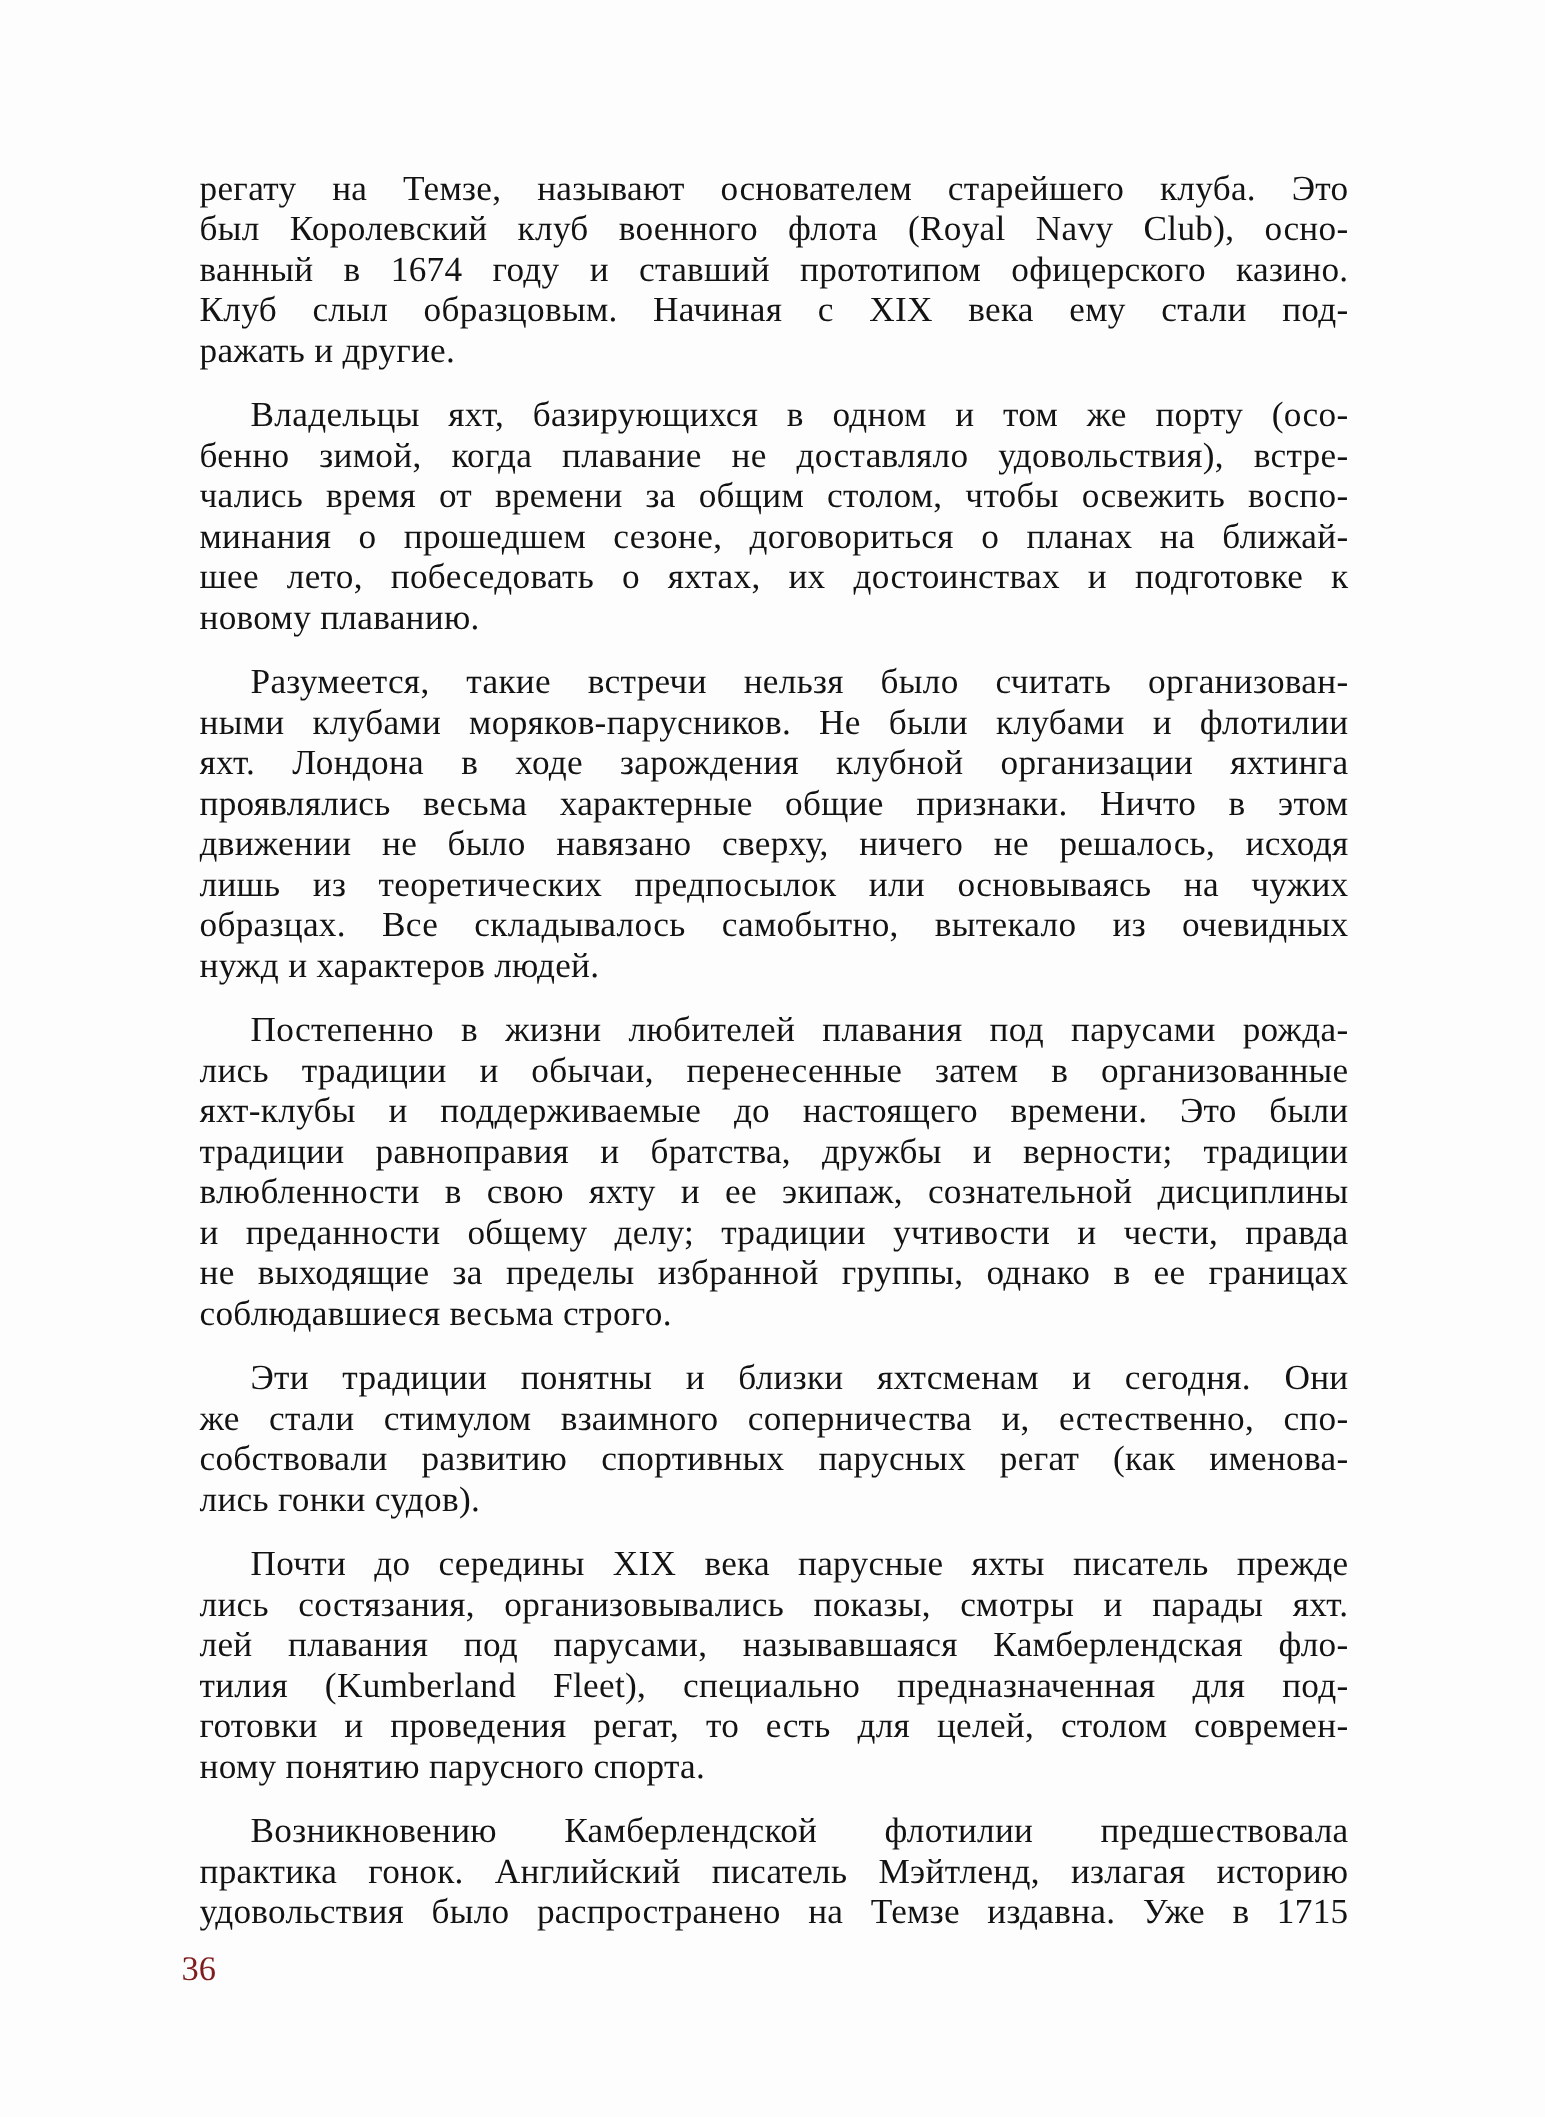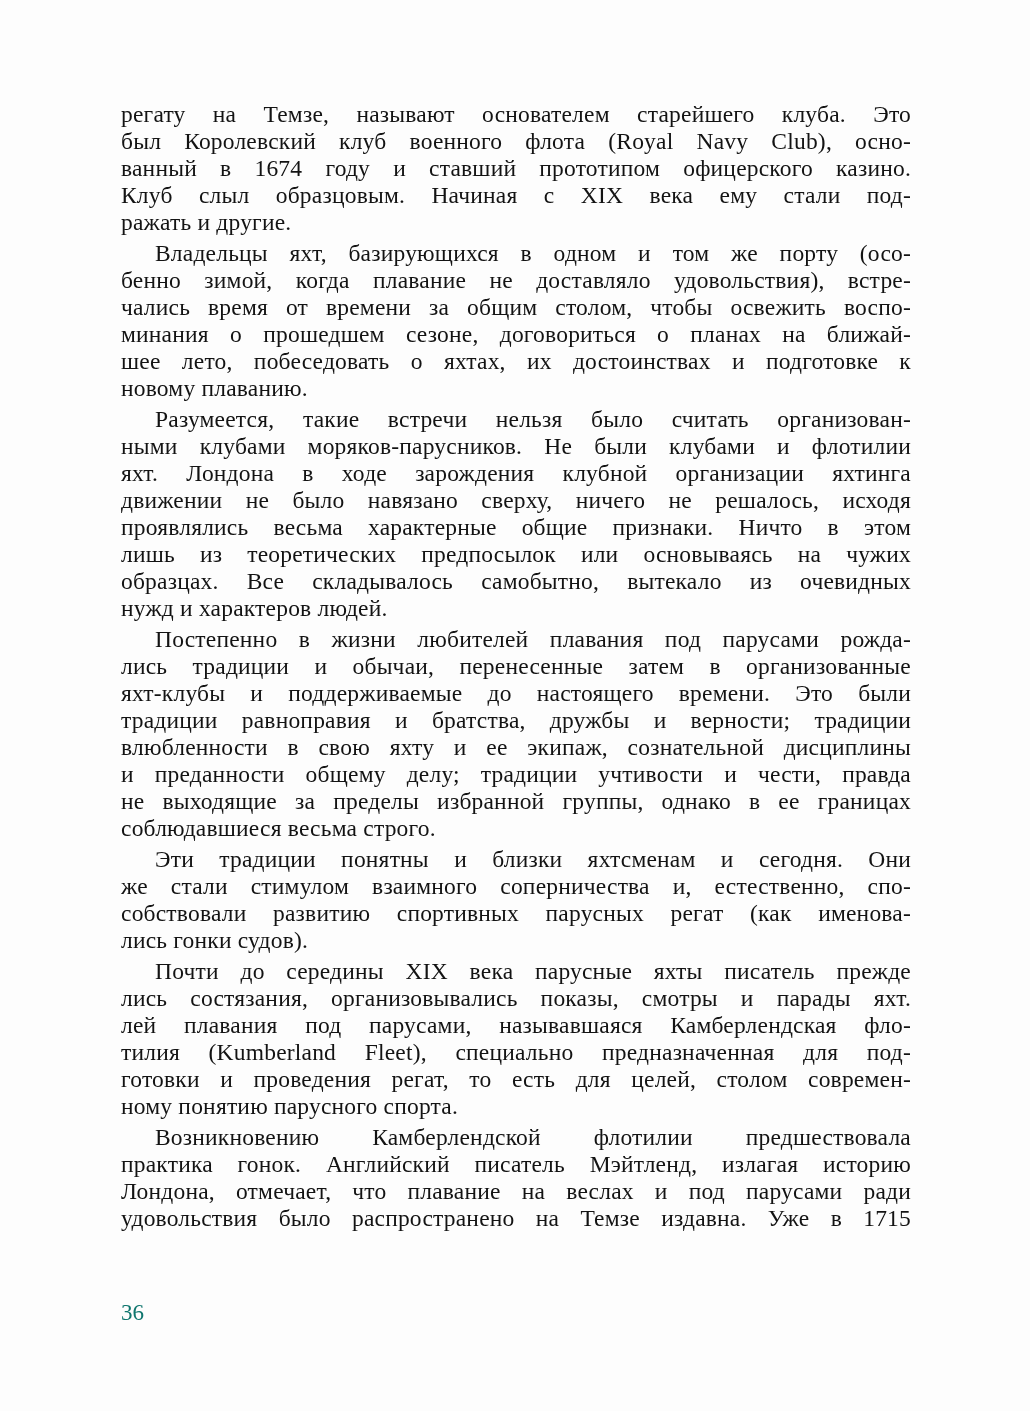--- a/index.html
+++ b/index.html
@@ -19,41 +19,41 @@
     position: absolute;
     left: 117px;
     top: 97px;
     width: 798px;
     color: #131313;
     font-size: 23.5px;
     line-height: 27px;
     font-weight: 500;
   }
   .paragraph {
-    margin: 4px;
+    margin: 16px;
     padding: 0;
   }
   .text-line {
     text-align: justify;
     text-align-last: justify;
     height: 27px;
     overflow: hidden;
     letter-spacing: 0.2px;
   }
   .text-line.first-indent {
     text-indent: 34px;
   }
   .text-line.last-line {
     text-align-last: left;
   }
   .page-number {
     position: absolute;
     left: 121px;
     top: 1300px;
-    color: #0f766e;
+    color: #7f1d1d;
     font-size: 23px;
     font-weight: 500;
   }
 </style>
 </head>
 <body>
 
 <div class="page">
   <div class="text-block" id="text-block">
       <div class="paragraph">
@@ -68,22 +68,22 @@
         <div class="text-line">бенно зимой, когда плавание не доставляло удовольствия), встре-</div>
         <div class="text-line">чались время от времени за общим столом, чтобы освежить воспо-</div>
         <div class="text-line">минания о прошедшем сезоне, договориться о планах на ближай-</div>
         <div class="text-line">шее лето, побеседовать о яхтах, их достоинствах и подготовке к</div>
         <div class="text-line last-line">новому плаванию.</div>
       </div>
       <div class="paragraph">
         <div class="text-line first-indent">Разумеется, такие встречи нельзя было считать организован-</div>
         <div class="text-line">ными клубами моряков-парусников. Не были клубами и флотилии</div>
         <div class="text-line">яхт. Лондона в ходе зарождения клубной организации яхтинга</div>
+        <div class="text-line">проявлялись весьма характерные общие признаки. Ничто в этом</div>
         <div class="text-line">движении не было навязано сверху, ничего не решалось, исходя</div>
-        <div class="text-line">проявлялись весьма характерные общие признаки. Ничто в этом</div>
         <div class="text-line">лишь из теоретических предпосылок или основываясь на чужих</div>
         <div class="text-line">образцах. Все складывалось самобытно, вытекало из очевидных</div>
         <div class="text-line last-line">нужд и характеров людей.</div>
       </div>
       <div class="paragraph">
         <div class="text-line first-indent">Постепенно в жизни любителей плавания под парусами рожда-</div>
         <div class="text-line">лись традиции и обычаи, перенесенные затем в организованные</div>
         <div class="text-line">яхт-клубы и поддерживаемые до настоящего времени. Это были</div>
         <div class="text-line">традиции равноправия и братства, дружбы и верности; традиции</div>
         <div class="text-line">влюбленности в свою яхту и ее экипаж, сознательной дисциплины</div>
@@ -101,18 +101,17 @@
         <div class="text-line first-indent">Почти до середины XIX века парусные яхты писатель прежде</div>
         <div class="text-line">лись состязания, организовывались показы, смотры и парады яхт.</div>
         <div class="text-line">лей плавания под парусами, называвшаяся Камберлендская фло-</div>
         <div class="text-line">тилия (Kumberland Fleet), специально предназначенная для под-</div>
         <div class="text-line">готовки и проведения регат, то есть для целей, столом современ-</div>
         <div class="text-line last-line">ному понятию парусного спорта.</div>
       </div>
       <div class="paragraph">
         <div class="text-line first-indent">Возникновению Камберлендской флотилии предшествовала</div>
         <div class="text-line">практика гонок. Английский писатель Мэйтленд, излагая историю</div>
-        <div class="text-line">Лондона, отмечает, что плавание на веслах и под парусами ради</div>
         <div class="text-line">удовольствия было распространено на Темзе издавна. Уже в 1715</div>
       </div>
     </div>
   <div class="page-number">36</div>
 </div>
 
 </body></html>

